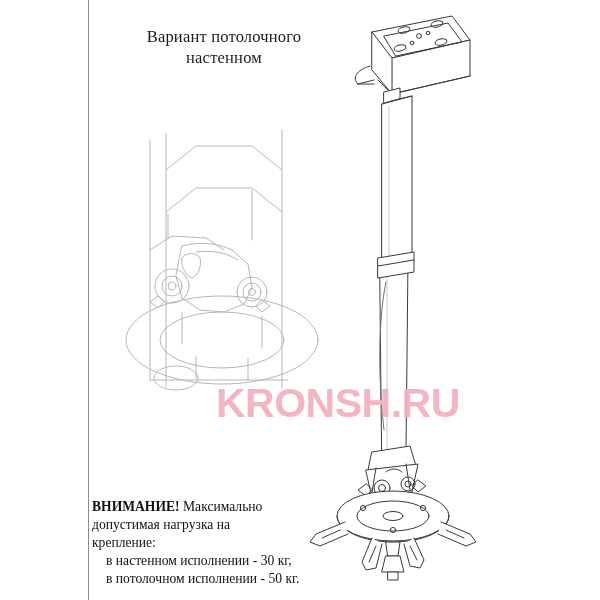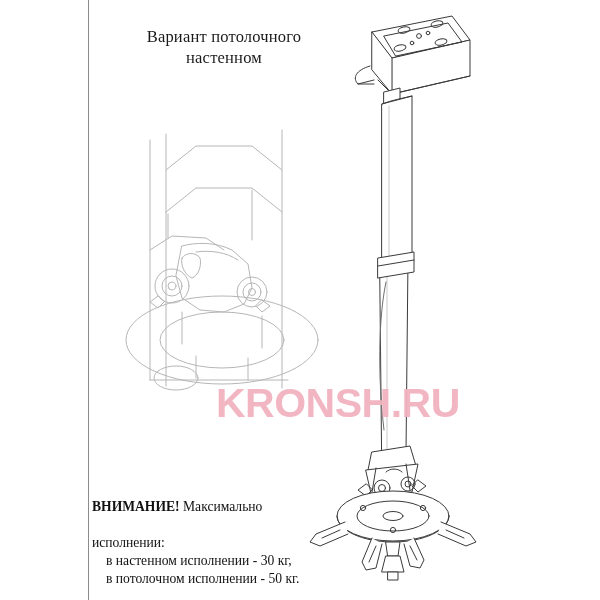--- a/index.html
+++ b/index.html
@@ -209,19 +209,19 @@
 
   <div class="title">
     <div>Вариант потолочного</div>
     <div>настенном</div>
   </div>
 
   <div class="watermark">KRONSH.RU</div>
 
   <div class="caution">
     <span class="bold">ВНИМАНИЕ!</span><span> Максимально</span><br>
-    <br>
-    <span>исполнении:</span>
+    <span>допустимая нагрузка на</span><br>
+    <span>крепление:</span>
     <span class="indent">в настенном исполнении - 30 кг,</span>
     <span class="indent">в потолочном исполнении - 50 кг.</span>
   </div>
 
 </div>
 
 </body></html>

